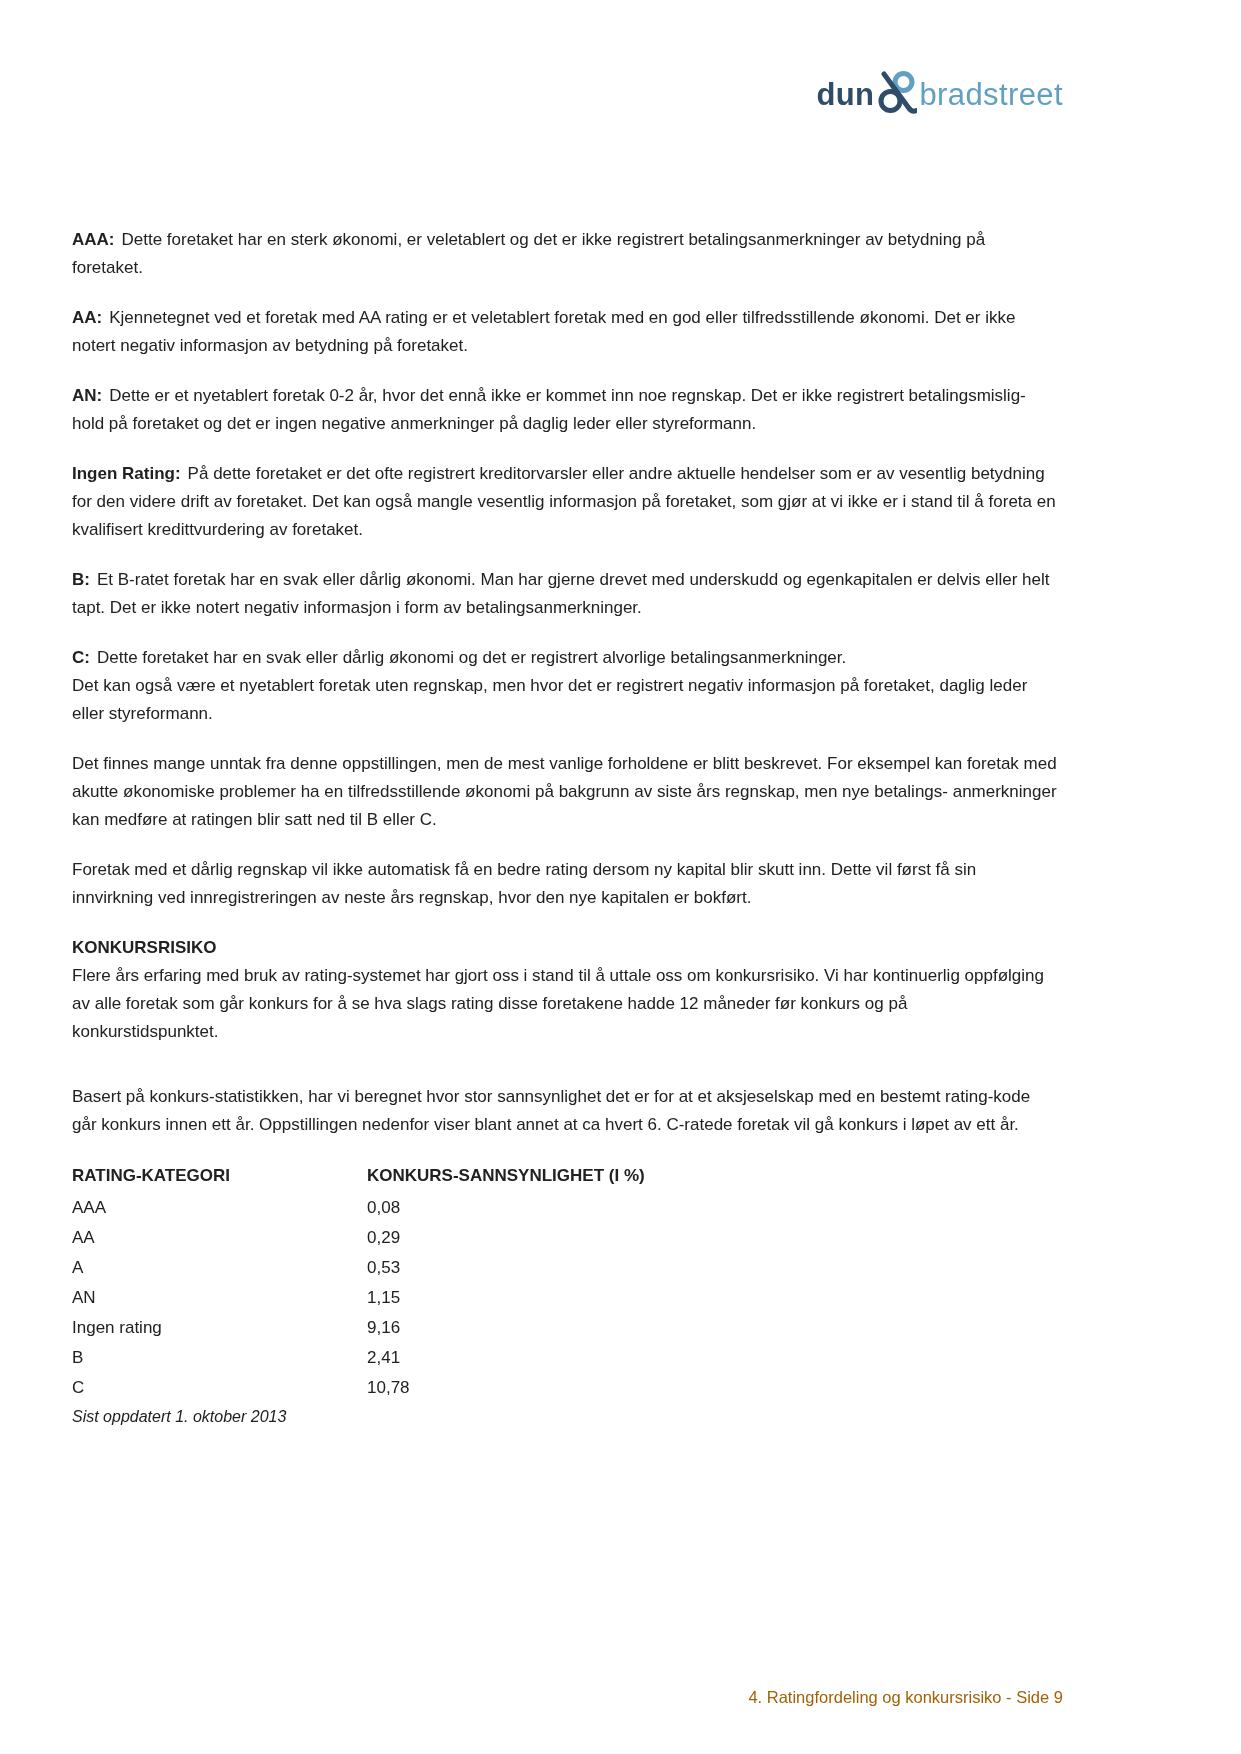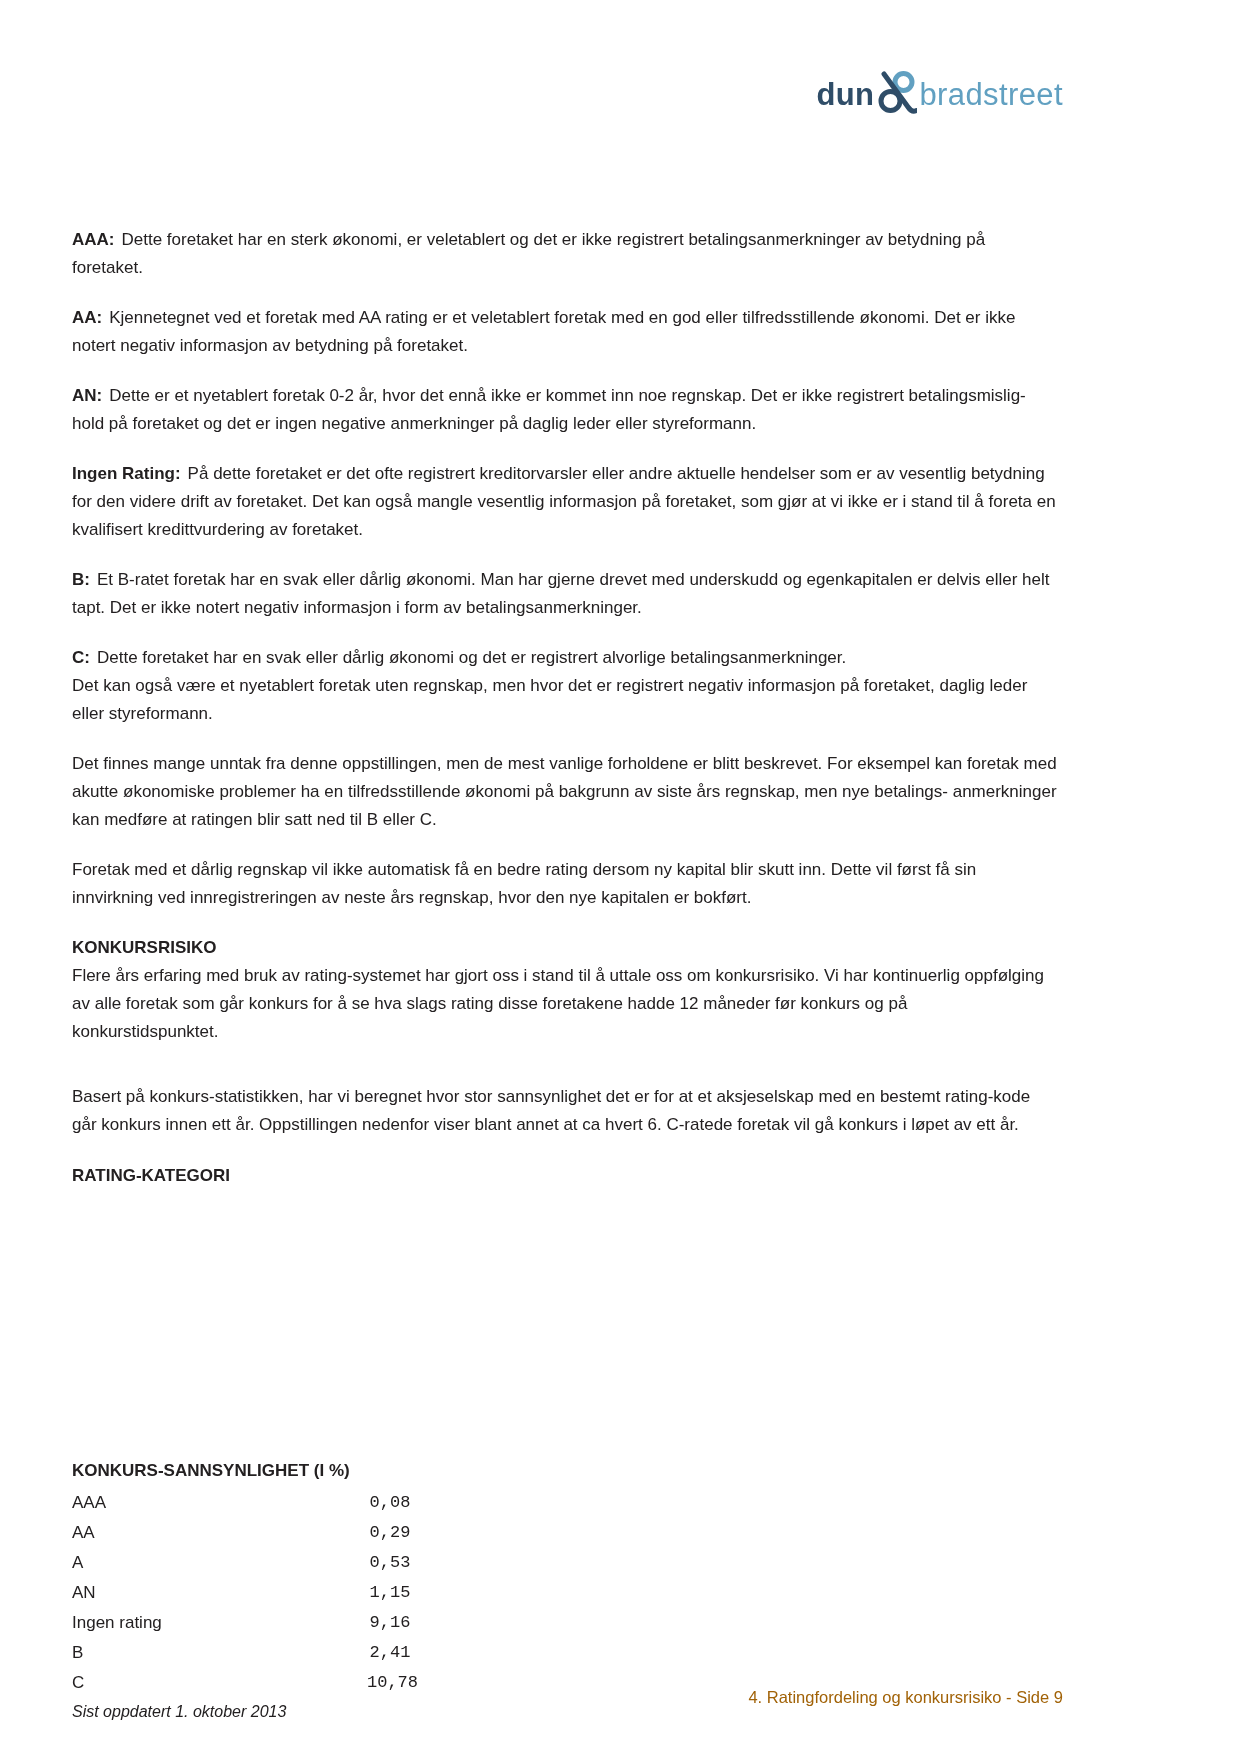--- a/index.html
+++ b/index.html
@@ -27,22 +27,22 @@
     font-size:17px;line-height:28px;
   }
   .content p{margin:0 0 22px 0;}
   .content b{font-weight:bold;margin-right:7px;}
   .sect-heading{font-weight:bold;margin:0;}
   .kblock{margin:0 0 37px 0;}
   .kblock p{margin:0;}
   .rtable{margin-top:12px;}
   .trow{display:flex;line-height:30px;}
   .trow .c1{flex:0 0 295px;}
-  .trow .c2v{width:46px;text-align:center;font-family:Liberation Mono, monospace;}
-  .thead{font-weight:bold;line-height:30px;margin-bottom:2px;flex-direction:column;}
+  .trow .c2v{width:46px;text-align:left;}
+  .thead{font-weight:bold;line-height:30px;margin-bottom:2px;}
   .updated{font-style:italic;font-size:16px;}
   .footer{
     position:absolute;
     top:1688px;right:178px;
     font-size:16.5px;color:#a16207;text-align:right;
   }
 </style>
 </head>
 <body>
 

